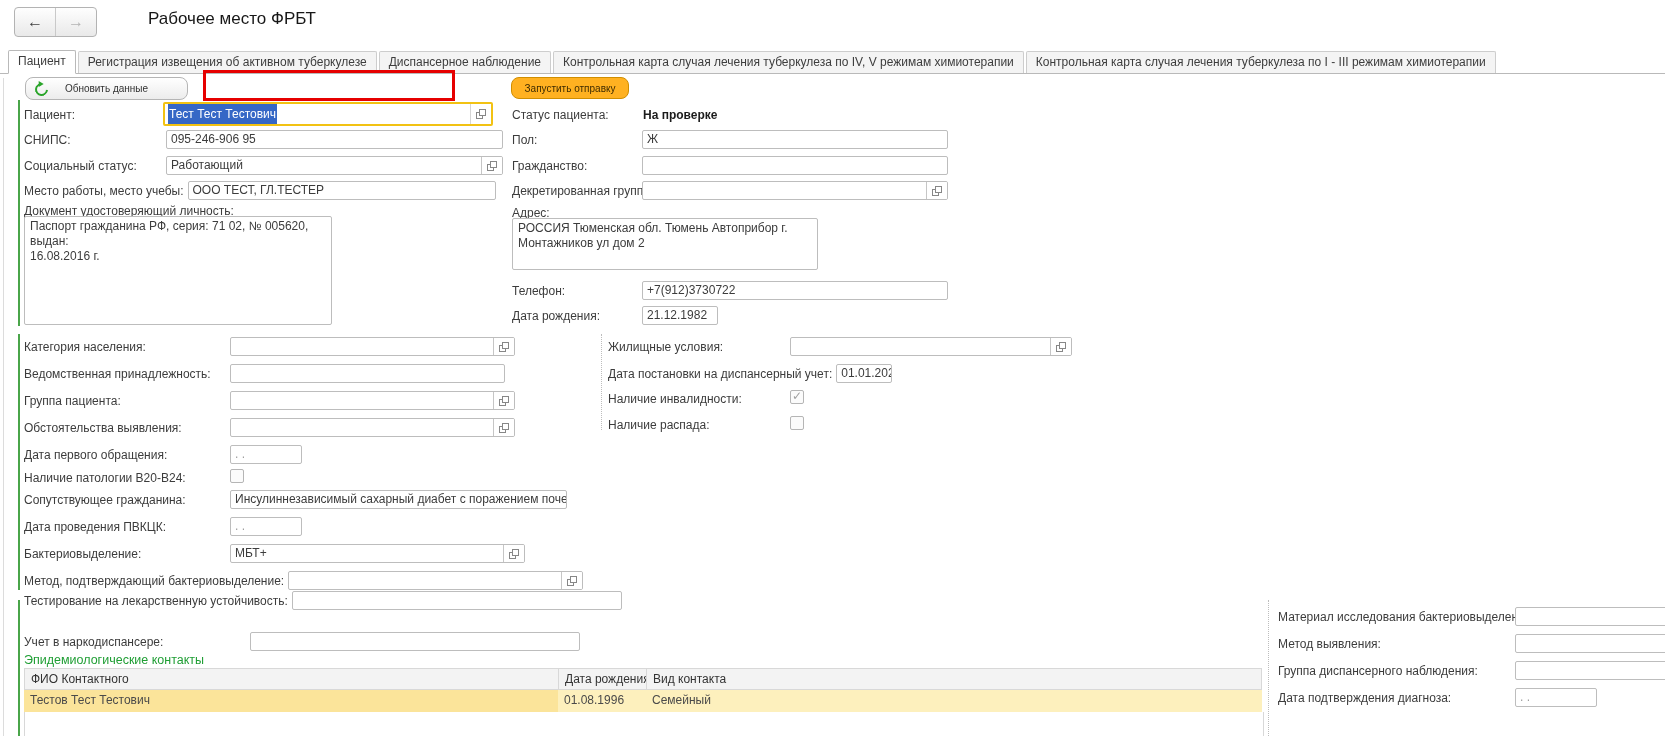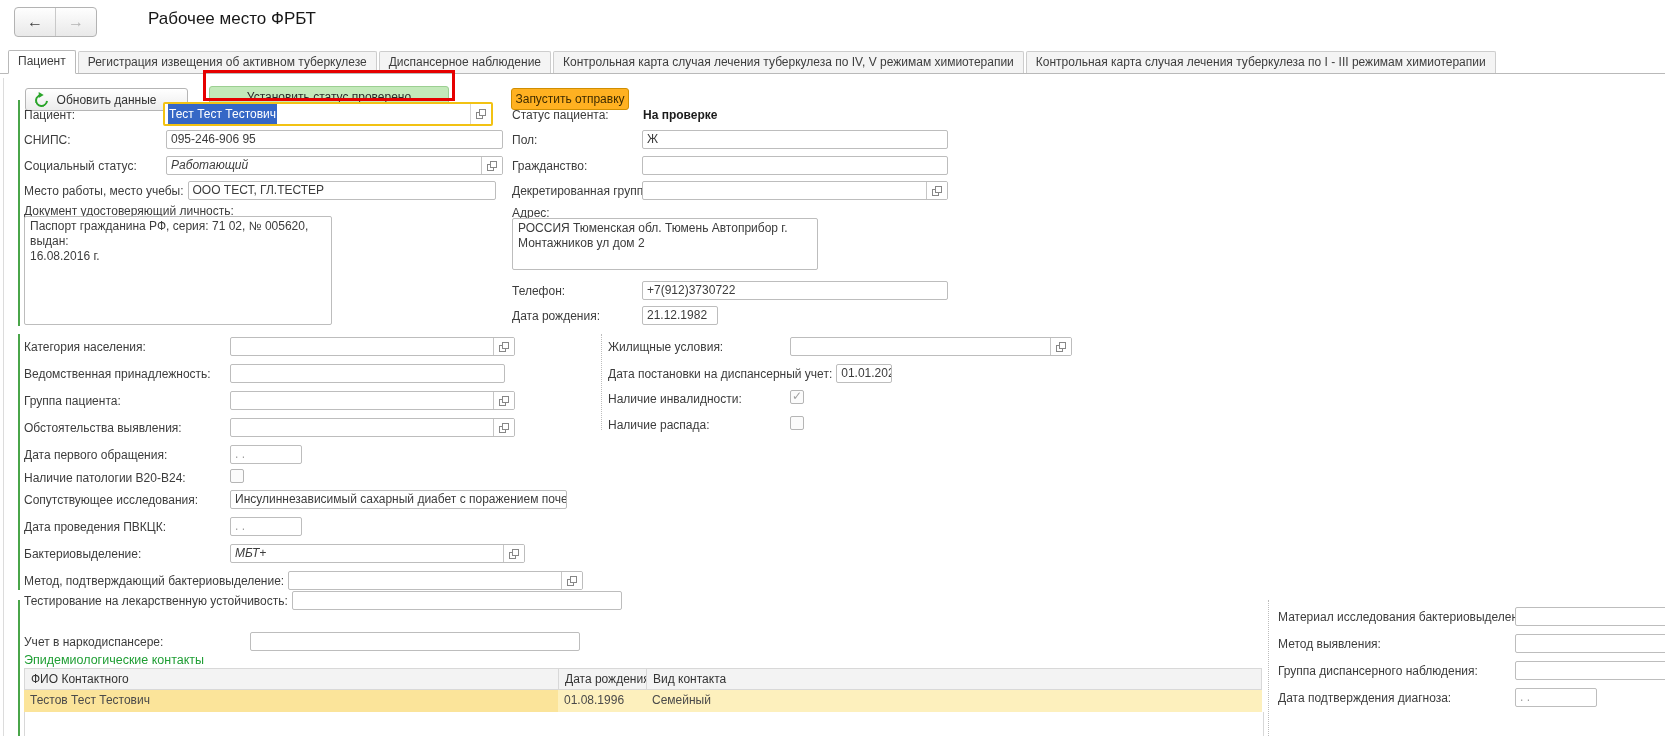--- a/index.html
+++ b/index.html
@@ -18,21 +18,21 @@
   
   .tabstrip{position:absolute;left:0;top:50px;width:1665px;height:23px;display:flex;
             align-items:flex-end;border-bottom:1px solid #b9b9b9;box-sizing:content-box;padding-left:8px;}
   .tab{border:1px solid #cdcdcd;border-bottom:none;border-radius:2px 2px 0 0;background:#f4f4f4;
        padding:3px 9px 4px;margin-right:2px;white-space:nowrap;color:#3d3d3d;font-size:12px;cursor:pointer;}
   .tab.active{background:#fff;border-color:#b9b9b9;border-bottom:1px solid #fff;margin-bottom:-1px;
               padding-bottom:5px;z-index:2;}
 
   
   .btn{position:absolute;box-sizing:border-box;display:flex;align-items:center;justify-content:center;
-       border-radius:3px;font-size:12px;cursor:pointer;white-space:nowrap;margin-top:11px;}
+       border-radius:8px;font-size:10px;cursor:pointer;white-space:nowrap;}
   .btn-refresh{left:25px;top:77px;width:163px;height:23px;border:1px solid #b5b5b5;
                background:linear-gradient(#ffffff,#ececec);color:#333;}
   .refresh-icon{position:absolute;left:9px;top:5px;width:9px;height:9px;border:2px solid #2ba52b;
                 border-radius:50%;border-right-color:transparent;transform:rotate(-40deg);}
   .refresh-icon::after{content:"";position:absolute;right:-4px;top:-2px;border:3px solid transparent;
                 border-left:5px solid #2ba52b;transform:rotate(40deg);}
   .btn-green{left:209px;top:75px;width:240px;height:21px;background:#c3e9ba;border:1px solid #9ccf92;color:#2c2c2c;}
   .red-annotation{position:absolute;left:203px;top:70px;width:252px;height:31px;border:3px solid #e60000;
                   box-sizing:border-box;z-index:6;pointer-events:none;}
   .btn-orange{left:511px;top:77px;width:118px;height:22px;background:#ffb121;border:1px solid #d08e00;color:#3f2c00;}
@@ -41,21 +41,21 @@
   .vline{position:absolute;left:3px;top:78px;height:658px;width:1px;background:#dcdcdc;}
   .gbar{position:absolute;left:18px;width:2px;background:#4aa54a;}
   .vdash{position:absolute;width:0;border-left:1px dotted #bdbdbd;}
 
   
   .lbl{position:absolute;white-space:nowrap;color:#3c3c3c;}
   .frow{position:absolute;display:flex;align-items:center;gap:4px;white-space:nowrap;}
   .inp{position:relative;height:19px;border:1px solid #bdbdbd;border-radius:2px;background:#fff;
        box-sizing:border-box;padding:0 4px;line-height:17px;white-space:nowrap;overflow:hidden;flex:none;}
   .inp.abs{position:absolute;}
-  .inp.with-choose{padding-right:24px;font-style:italic;}
+  .inp.with-choose{padding-right:24px;}
   .choose{position:absolute;right:0;top:0;bottom:0;width:20px;border-left:1px solid #c6c6c6;
           display:flex;align-items:center;justify-content:center;background:#fff;cursor:pointer;}
   .ch-icon{position:relative;width:10px;height:10px;}
   .ch-icon::before{content:"";position:absolute;left:0;bottom:0;width:5px;height:5px;border:1px solid #878787;}
   .ch-icon::after{content:"";position:absolute;right:0;top:0;width:5px;height:5px;border:1px solid #878787;background:#fff;}
   .inp-active{position:absolute;height:24px;border:2px solid #f2c213;border-radius:2px;background:#fff;
               box-sizing:border-box;padding:1px 24px 0 3px;line-height:19px;white-space:nowrap;overflow:hidden;}
   .inp-active .choose{border-left:1px solid #d5d5d5;}
   .sel{background:#3567c6;color:#fff;padding:17px 1px;}
   .tarea{position:absolute;border:1px solid #bdbdbd;border-radius:2px;background:#fff;box-sizing:border-box;
@@ -107,23 +107,20 @@
   <div class="gbar" style="top:100px;height:226px;"></div>
   <div class="gbar" style="top:334px;height:256px;"></div>
   <div class="gbar" style="top:600px;height:136px;"></div>
   <div class="vdash" style="left:601px;top:334px;height:96px;"></div>
   <div class="vdash" style="left:1268px;top:600px;height:136px;"></div>
 
   <div class="btn btn-refresh">
     <span class="refresh-icon"></span>
     <span>Обновить данные</span>
   </div>
-  <div class="btn btn-green">
-    <span>Установить статус проверено</span>
-  </div>
   <div class="red-annotation"></div>
   <div class="btn btn-orange">
     <span>Запустить отправку</span>
   </div>
 
   <div class="lbl" style="left:24px;top:108px;">Пациент:</div>
   <div class="inp-active" style="left:163px;top:102px;width:330px;">
     <span class="sel">Тест Тест Тестович</span>
     <span class="choose">
         <span class="ch-icon"></span>
@@ -203,21 +200,21 @@
         <span class="ch-icon"></span>
       </span>
   </div>
 
   <div class="lbl" style="left:24px;top:448px;">Дата первого обращения:</div>
   <div class="inp abs" style="left:230px;top:445px;width:72px;"><span class="ph">. .</span></div>
 
   <div class="lbl" style="left:24px;top:471px;">Наличие патологии B20-B24:</div>
   <div class="cb" style="left:230px;top:469px;"></div>
 
-  <div class="lbl" style="left:24px;top:493px;">Сопутствующее исследования:</div>
+  <div class="lbl" style="left:24px;top:493px;">Сопутствующее гражданина:</div>
   <div class="inp abs" style="left:230px;top:490px;width:337px;"><span>Инсулиннезависимый сахарный диабет с поражением почек (</span></div>
 
   <div class="lbl" style="left:24px;top:520px;">Дата проведения ПВКЦК:</div>
   <div class="inp abs" style="left:230px;top:517px;width:72px;"><span class="ph">. .</span></div>
 
   <div class="lbl" style="left:24px;top:547px;">Бактериовыделение:</div>
   <div class="inp abs with-choose" style="left:230px;top:544px;width:295px;">
     <span>МБТ+</span>
     <span class="choose">
         <span class="ch-icon"></span>

